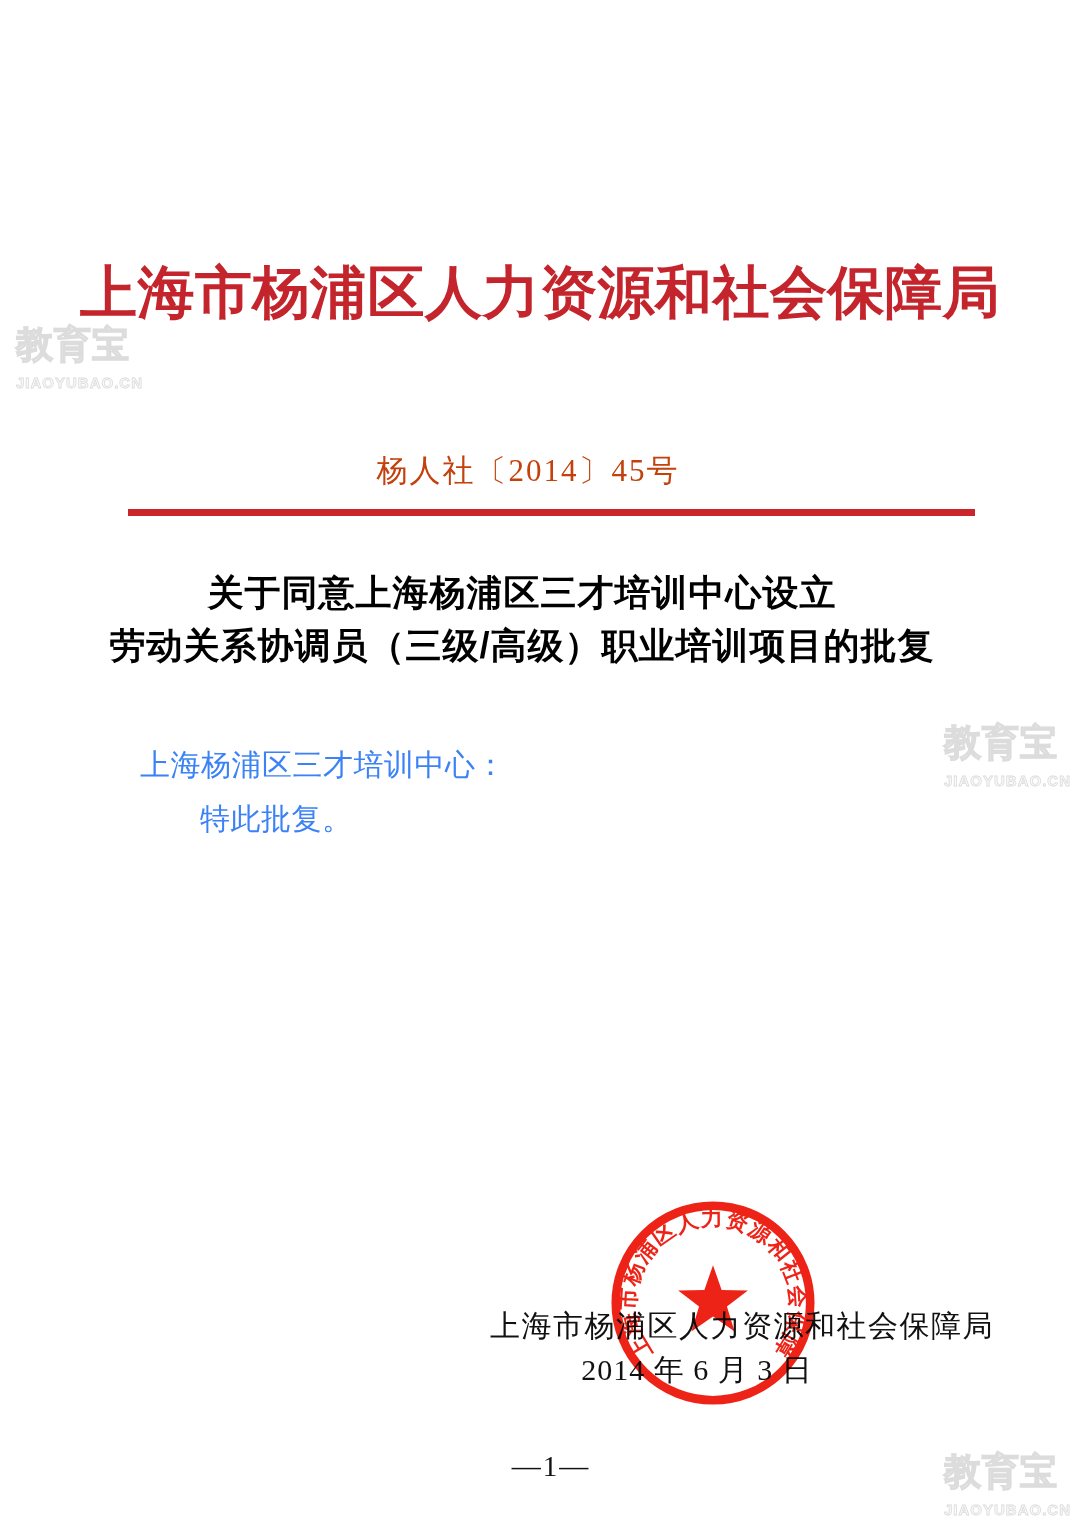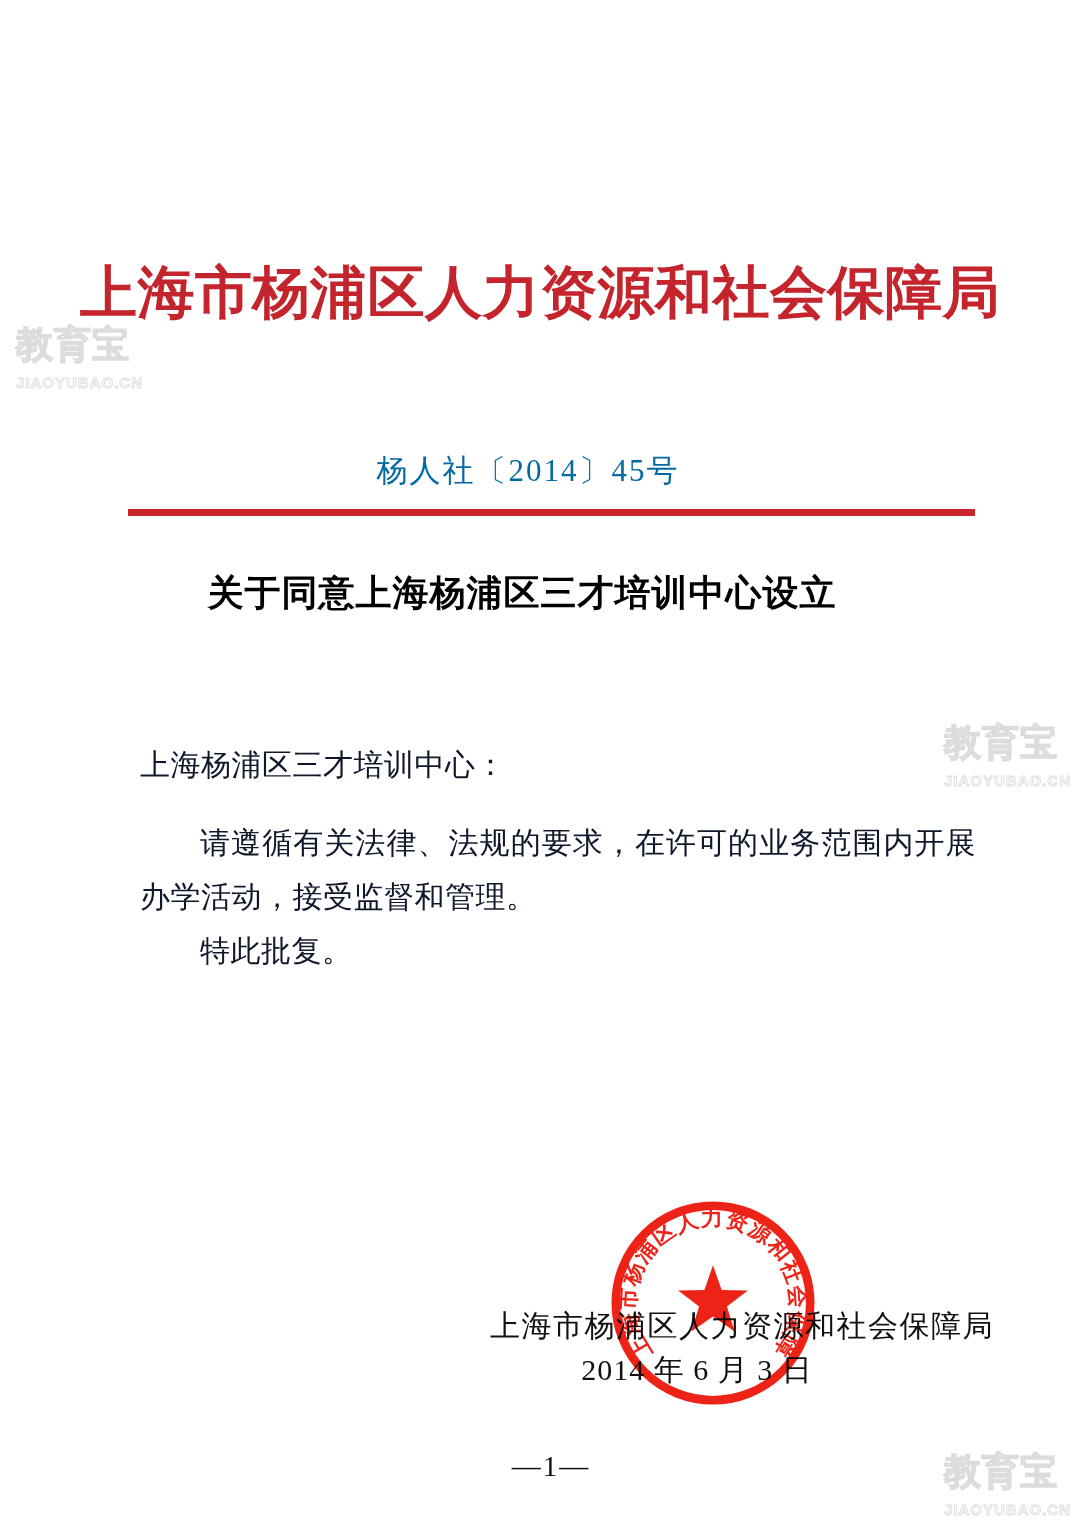--- a/index.html
+++ b/index.html
@@ -19,21 +19,21 @@
     letter-spacing:0.5px;
     color:#c4242c;
     font-family:"Liberation Serif","DejaVu Serif",serif;
     white-space:nowrap;
   }
   .doc-number{
     position:absolute;left:0;top:450px;width:1056px;
     text-align:center;
     font-size:31px;
     letter-spacing:2px;
-    color:#0369a1;
+    color:#c2410c;
     font-family:"Liberation Serif","DejaVu Serif",serif;
   }
   .red-rule{
     position:absolute;left:128px;top:509px;
     width:847px;height:7px;
     background:#c9252b;
   }
   
   .doc-title{
     position:absolute;left:0;top:566px;width:1044px;
@@ -43,21 +43,21 @@
     letter-spacing:1px;
     color:#000;
     font-family:"Liberation Sans","DejaVu Sans",sans-serif;
   }
   
   .body-text{
     position:absolute;left:140px;top:738px;width:836px;
     font-size:30px;
     line-height:54px;
     letter-spacing:0.5px;
-    color:#0f172a;
+    color:#3b82f6;
     text-align:justify;
     font-family:Liberation Sans, sans-serif;
   }
   .body-text p{margin:0;}
   .body-text p.indent{text-indent:2em;}
   .body-text p.gap{margin-top:24px;}
   
   .signature-name{
     position:absolute;left:490px;top:1306px;
     font-size:30px;letter-spacing:1.5px;color:#111;
@@ -125,25 +125,25 @@
   </div>
 
   <div class="masthead">上海市杨浦区人力资源和社会保障局</div>
 
   <div class="doc-number">杨人社〔2014〕45号</div>
 
   <div class="red-rule"></div>
 
   <div class="doc-title">
     <div>关于同意上海杨浦区三才培训中心设立</div>
+    <div>劳动关系协调员（三级/高级）职业培训项目的批复</div>
   </div>
 
   <div class="body-text">
     <p>上海杨浦区三才培训中心：</p>
-    <p class="indent gap">请遵循有关法律、法规的要求，在许可的业务范围内开展办学活动，接受监督和管理。</p>
     <p class="indent">特此批复。</p>
   </div>
 
   <div class="signature-name">上海市杨浦区人力资源和社会保障局</div>
   <div class="signature-date">2014 年 6 月 3 日</div>
 
   <svg class="seal" viewBox="0 0 200 200" aria-hidden="true">
     <defs>
       <path id="sealArc" d="M 44.8 146.3 A 72 72 0 1 1 155.2 146.3" fill="none"></path>
     </defs>

